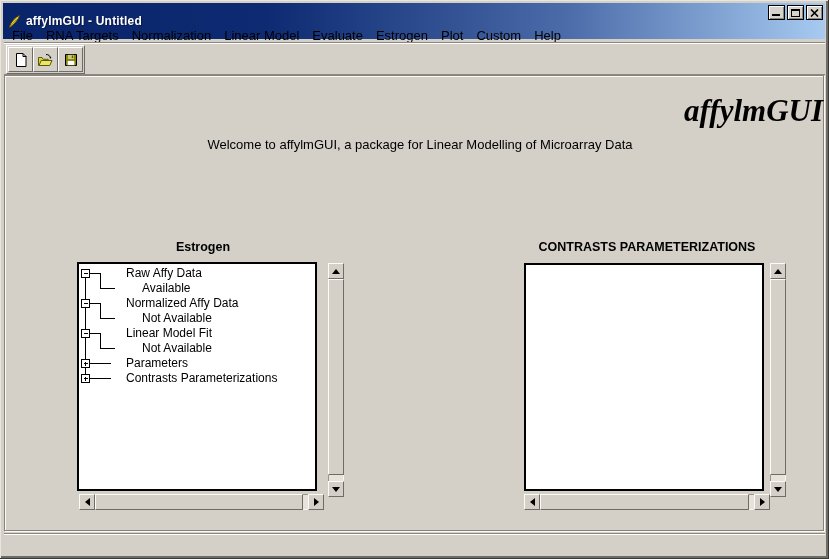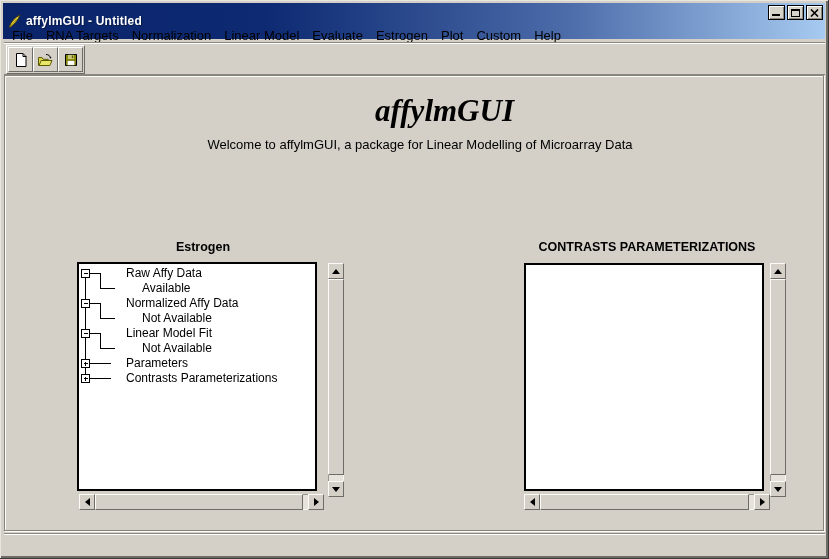--- a/index.html
+++ b/index.html
@@ -41,21 +41,21 @@
     box-shadow: inset 0 1px 0 #8b887f, inset 0 2px 0 #ffffff, inset 0 -1px 0 #8b887f; }
   .tb-group { position:absolute; left:2px; top:3px; height:29px; display:flex; align-items:center;
     padding:0 1px; border:1px solid; border-color:#ffffff #6e6c66 #6e6c66 #ffffff; }
   .tb-btn { width:25px; height:25px; background:#d4d0c8; border:1px solid;
     border-color:#ffffff #6e6c66 #6e6c66 #ffffff;
     display:flex; align-items:center; justify-content:center; }
 
   
   .content { position:absolute; left:4px; top:75px; width:820px; height:456px;
     border:1px solid #86837b; box-shadow: 1px 1px 0 #fbfaf6, inset 1px 1px 0 #fbfaf6; }
-  .heading { position:absolute; top:19px; left:0; right:0; text-align:center; padding-left:61px;
+  .heading { position:absolute; top:19px; left:0; right:0; text-align:right; padding-left:61px;
     font-family:"Liberation Serif","DejaVu Serif",serif; font-style:italic; font-weight:bold;
     font-size:31px; line-height:32px; white-space:nowrap; }
   .subtitle { position:absolute; top:61px; left:0; right:0; text-align:center;
     font-size:13px; padding-left:12px; white-space:nowrap; }
   .dataset-btn { position:absolute; left:369px; top:118px; width:102px; height:26px;
     background:#d4d0c8; border:2px solid; border-color:#f4f2ed #5f5d58 #5f5d58 #f4f2ed;
     box-shadow:1px 1px 0 #8a8880; font-family:"Liberation Sans",sans-serif;
     font-size:12px; color:#000; padding:0; }
   .panel-label { position:absolute; top:164px; height:16px; font-weight:bold; font-size:12.5px;
     text-align:center; white-space:nowrap; }

